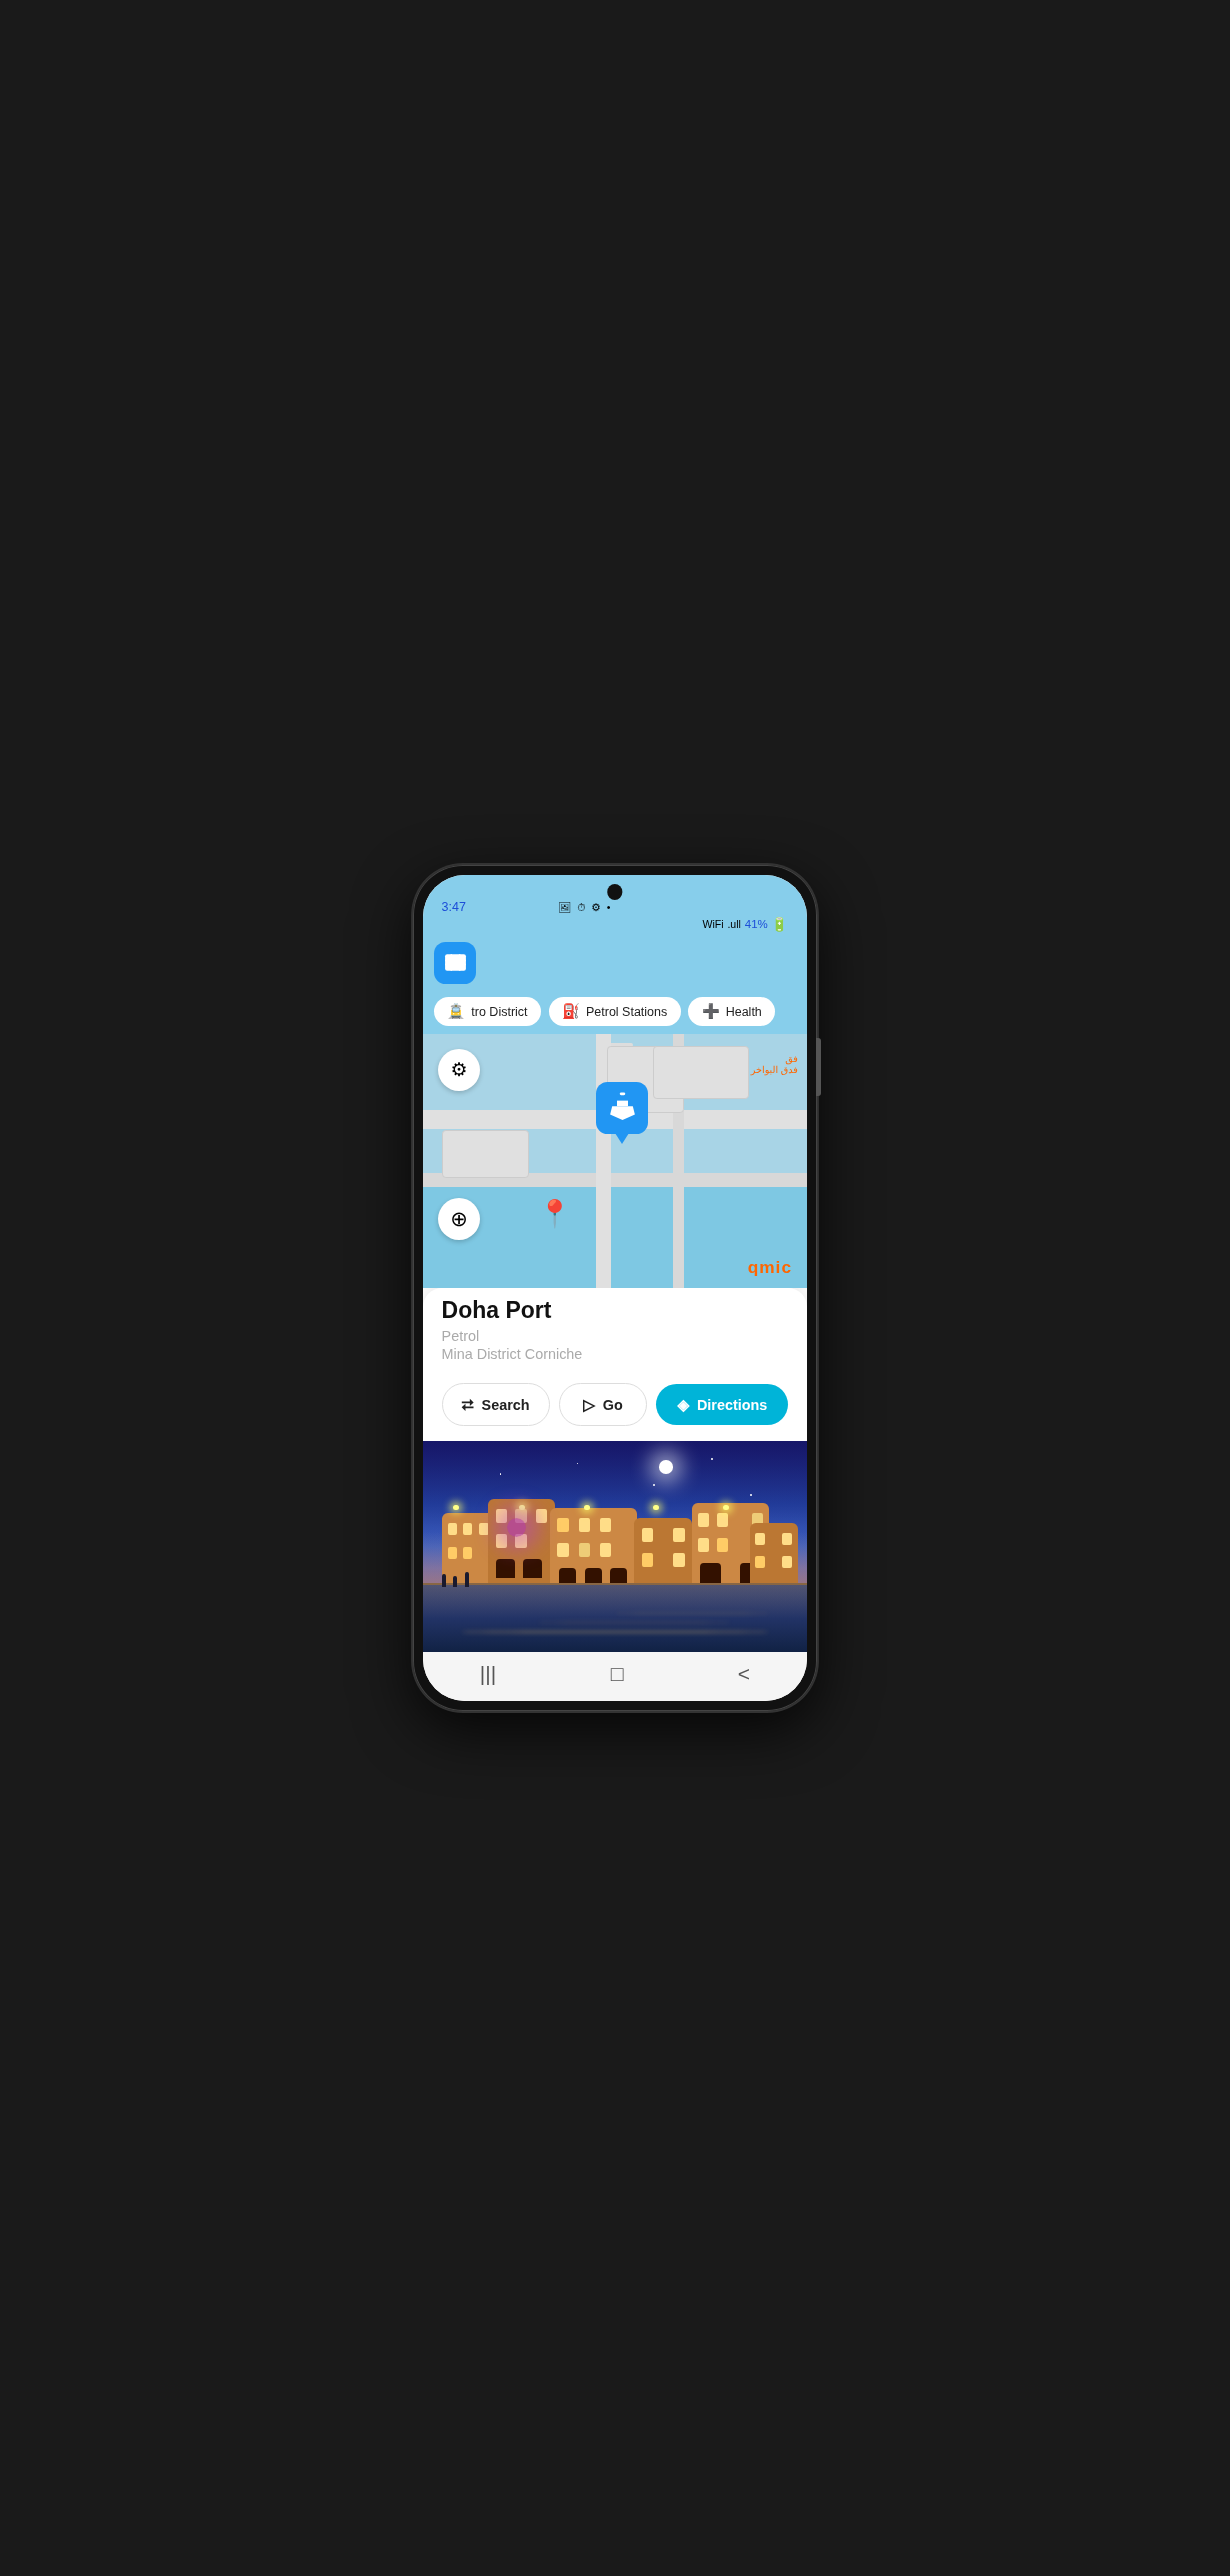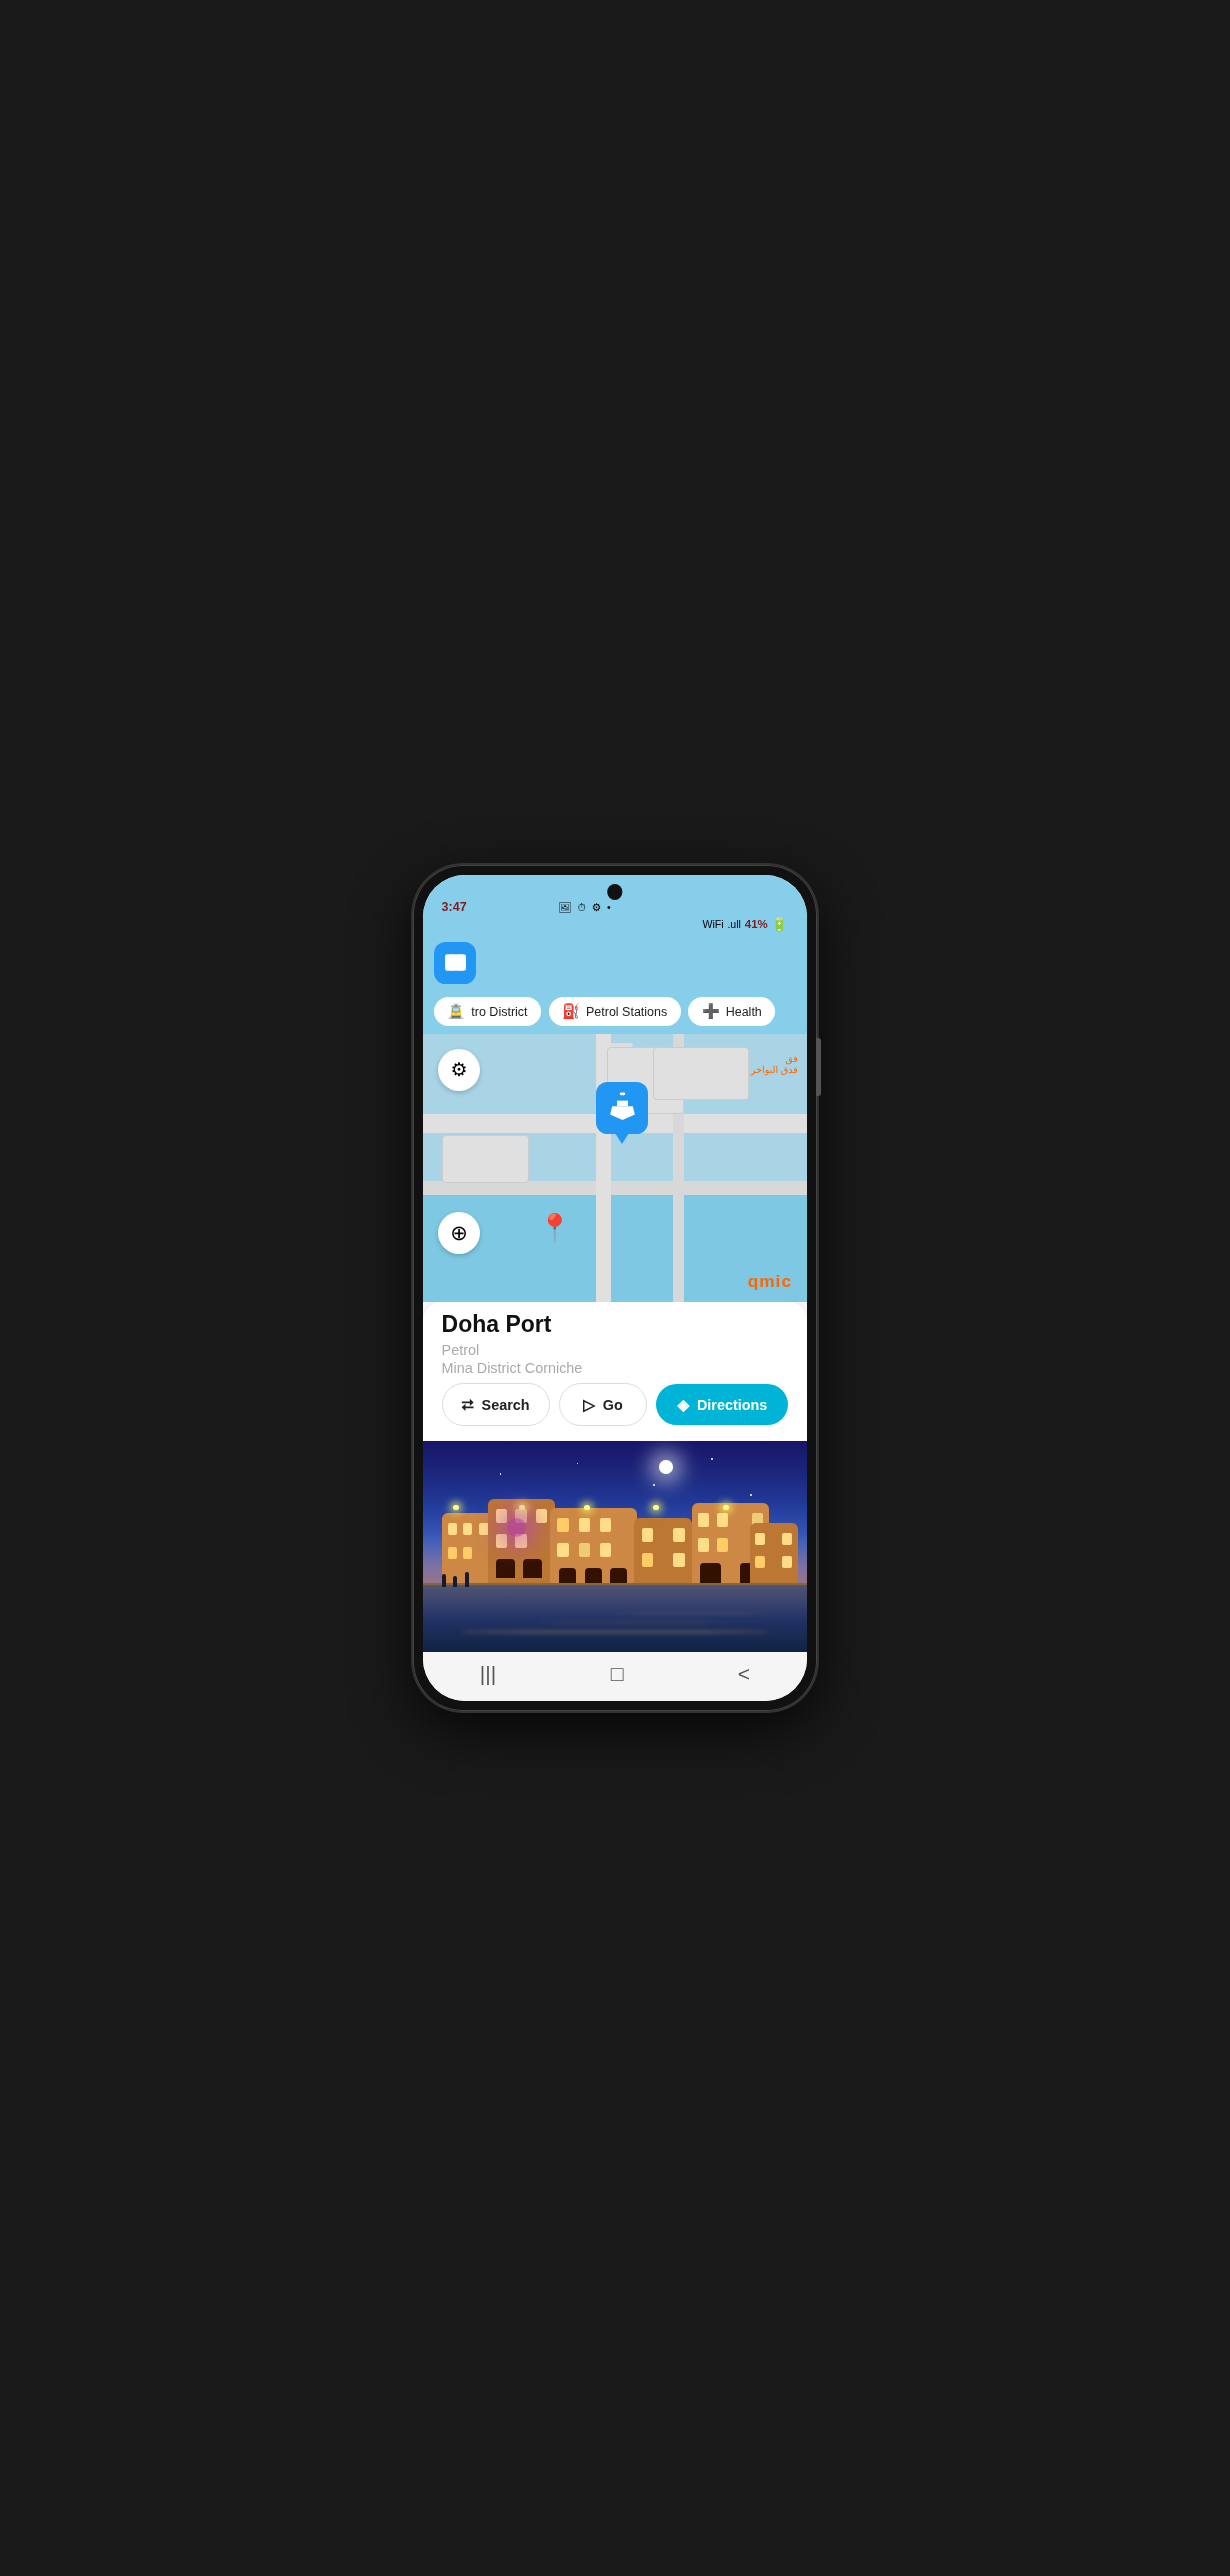--- a/index.html
+++ b/index.html
@@ -48,22 +48,22 @@
       background: #87ceeb;
       padding: 7.7px 19px 3.8px;
       display: flex;
       justify-content: space-between;
       align-items: center;
       flex-shrink: 0;
     }
 
     .status-time {
       font-size: 12.5px;
-      font-weight: 700;
-      color: #7f1d1d;
+      font-weight: 400;
+      color: #1d4ed8;
     }
 
     .status-icons {
       display: flex;
       align-items: center;
       gap: 3.8px;
       font-size: 10.6px;
       color: #000;
       margin-top: 34px;
     }
@@ -303,21 +303,21 @@
 
     .place-category {
       font-size: 14.4px;
       color: #aaa;
       margin-bottom: 1.9px;
     }
 
     .place-address {
       font-size: 14.4px;
       color: #aaa;
-      margin-bottom: 7px;
+      margin-bottom: 21px;
     }
 
     .action-buttons {
       display: flex;
       gap: 9.6px;
       align-items: center;
       margin-bottom: 0;
     }
 
     .btn-share {

